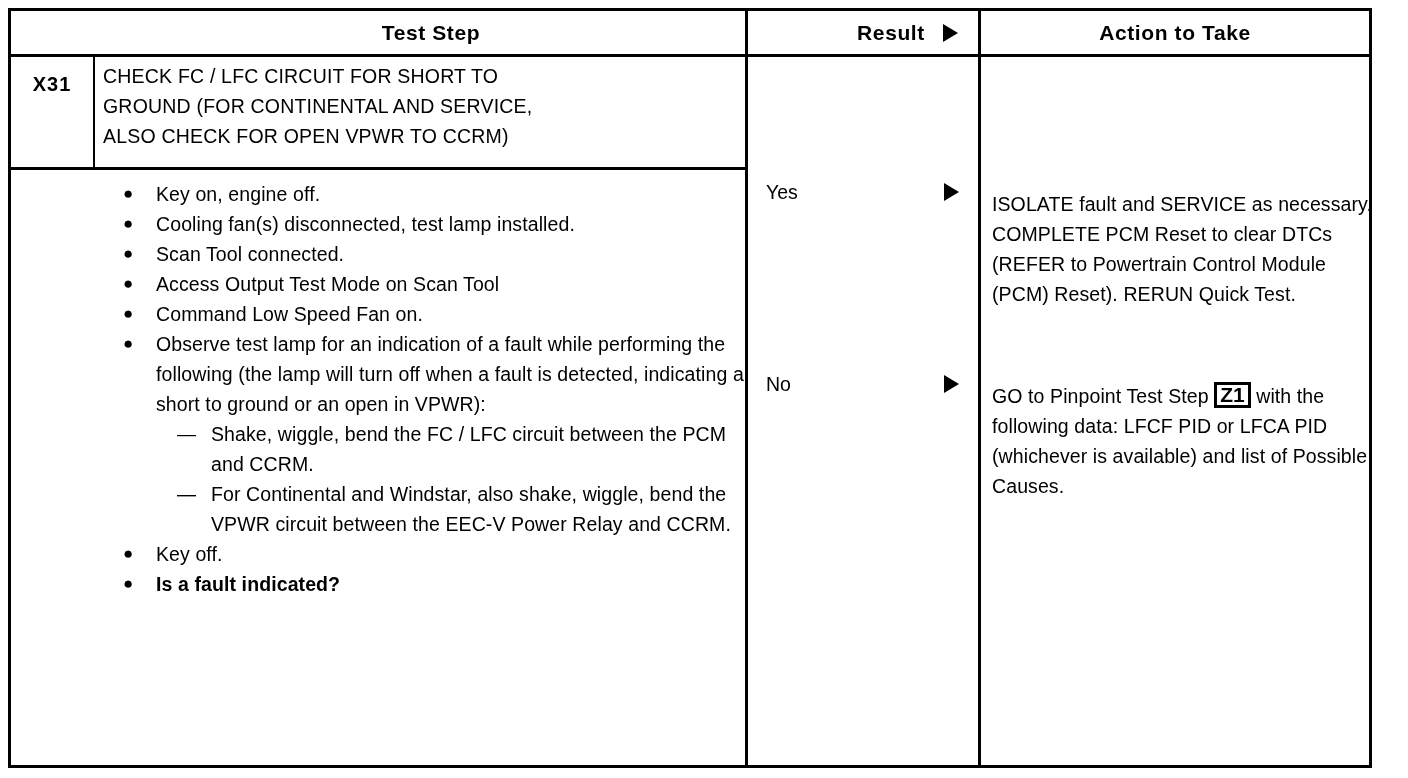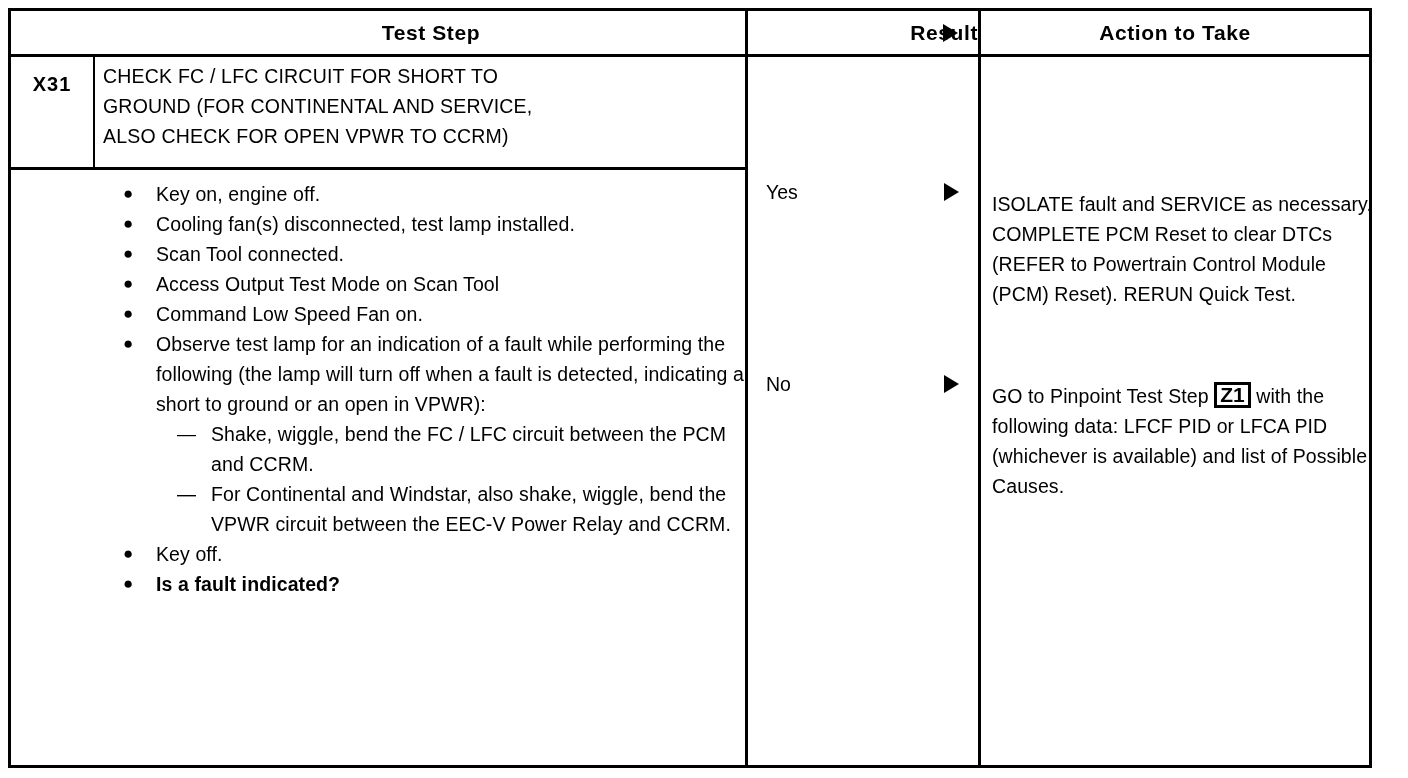--- a/index.html
+++ b/index.html
@@ -30,21 +30,21 @@
 
   
   .hrule-head{position:absolute;left:0;right:0;top:43px;height:3px;background:#000;}
   
   .hrule-step{position:absolute;left:0;top:156px;width:734px;height:3px;background:#000;}
 
   
   .hdr{position:absolute;top:0;height:43px;display:flex;align-items:center;justify-content:center;
        font-weight:bold;font-size:21px;letter-spacing:.6px;}
   .hdr-test{left:0;width:840px;}
-  .hdr-result{left:737px;width:230px;justify-content:flex-end;padding-left:56px;box-sizing:border-box;}
+  .hdr-result{left:737px;width:230px;justify-content:center;padding-left:56px;box-sizing:border-box;}
   .hdr-action{left:970px;right:0;border-radius:14px;}
 
   .tri{
     width:0;height:0;
     border-left:15px solid #000;
     border-top:9px solid transparent;
     border-bottom:9px solid transparent;
     display:inline-block;
   }
   .hdr-result .tri{position:absolute;left:195px;top:13px;}

